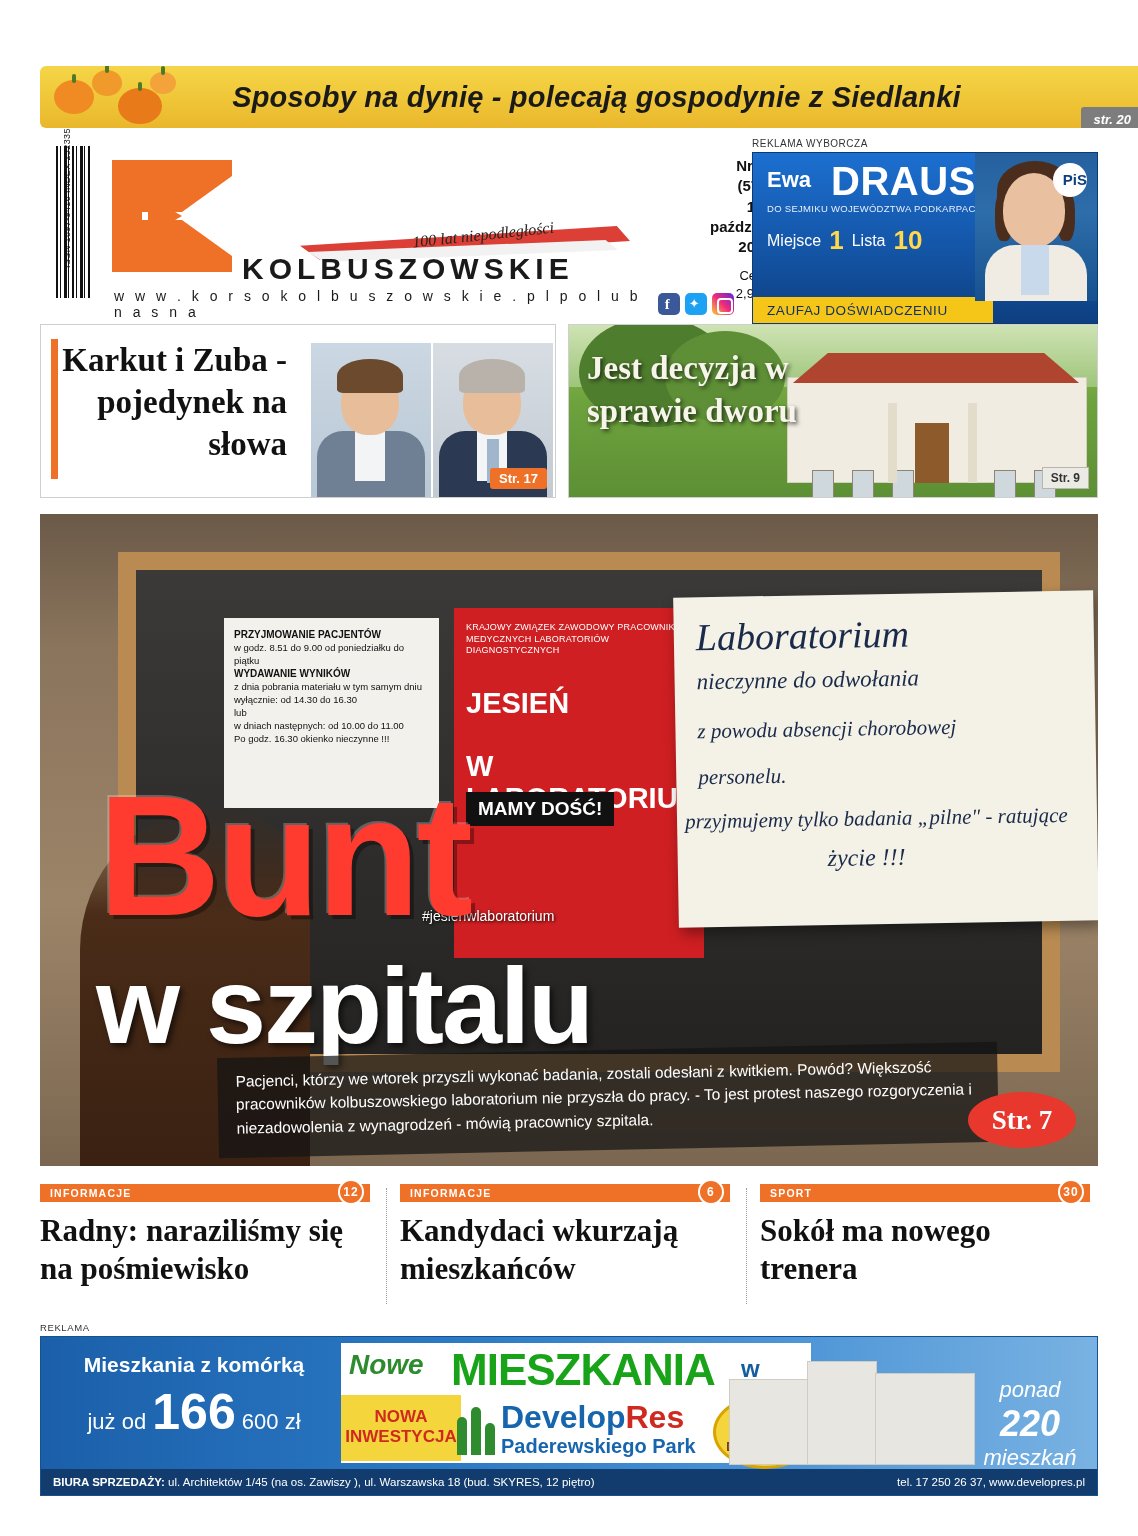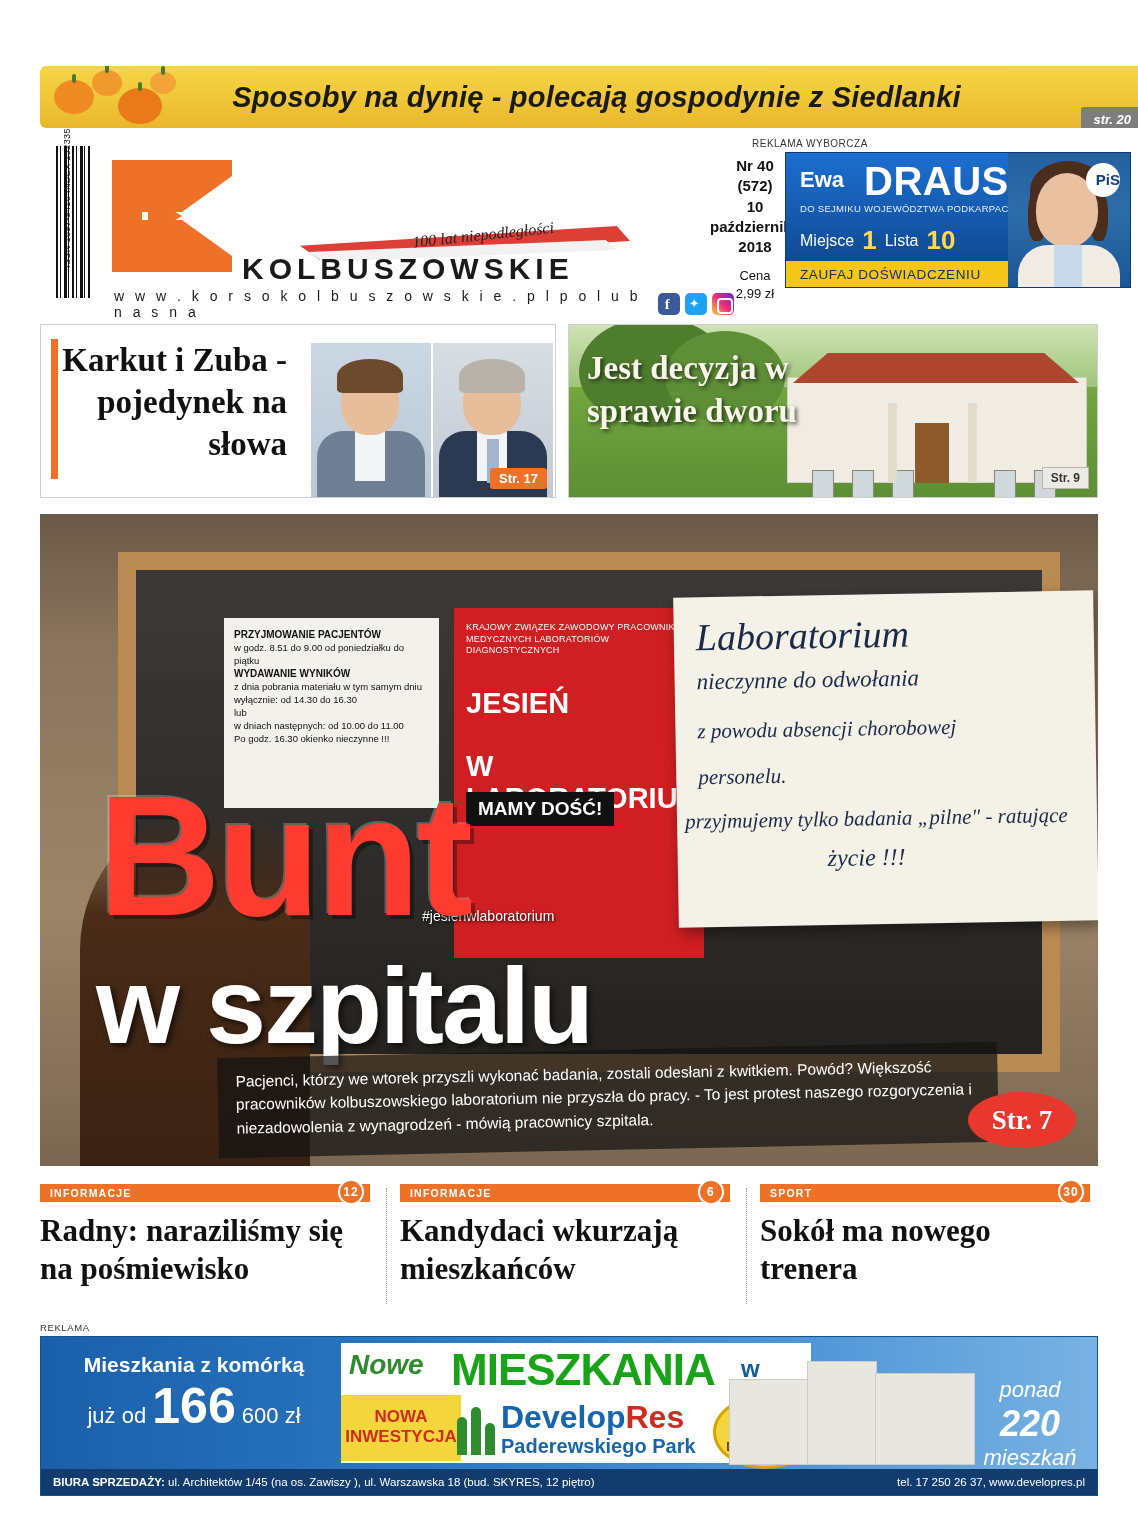--- a/index.html
+++ b/index.html
@@ -123,23 +123,23 @@
     text-align: center; font-size: 15px; font-weight: bold; color:#111; line-height:1.35;
   }
   .issue-price { margin-top: 10px; font-size: 13px; font-weight: bold; }
   .issue-price span { display:block; font-weight: normal; }
 
   
   .rek-wyb {
     position:absolute; left: 712px; top: -8px; font-size: 10px; color:#333; letter-spacing:0.5px;
   }
   .elect-ad {
-    position: absolute; left: 712px; top: 6px; width: 346px; height: 136px;
+    position: absolute; left: 712px; top: 6px; width: 346px; height: 172px;
     background: linear-gradient(to bottom,#1c6fd0 0%, #1456a8 55%, #0e3f80 100%);
-    border: 1px solid #0d3a75; overflow:hidden;margin-left:33px;
+    border: 1px solid #0d3a75; overflow:hidden;
   }
   .elect-name1 { position:absolute; left:14px; top:14px; color:#fff; font-size:22px; font-weight:bold; }
   .elect-name2 { position:absolute; left:78px; top:6px; color:#fff; font-size:40px; font-weight:bold; letter-spacing:0.5px;}
   .elect-sub { position:absolute; left:14px; top:50px; color:#e8eefb; font-size:9.5px; letter-spacing:0.3px;}
   .elect-row { position:absolute; left:14px; top:72px; color:#fff; font-size:16px; display:flex; align-items:center; gap:8px;}
   .num-big { color:#ffd94a; font-size:26px; font-weight:bold; }
   .elect-trust {
     position:absolute; left:0; bottom:0; width:240px; height:26px; background:#f5c518;
     color:#10315e; font-size:13.5px; font-weight:normal; letter-spacing:0.6px;
     display:flex; align-items:center; padding-left:14px;
@@ -316,21 +316,21 @@
 
   
   .rek-label { position:absolute; left:40px; top:1322px; font-size:9.5px; color:#333; letter-spacing:.6px; }
   .bottom-ad {
     position:absolute; left:40px; top:1336px; width:1058px; height:160px;
     background: linear-gradient(to right,#1b5faa 0%, #2b79c4 38%, #4c94d6 70%, #79b2e2 100%);
     overflow:hidden; border:1px solid #16528f;
   }
   .ba-left { position:absolute; left:18px; top:16px; width:270px; color:#fff; text-align:center; }
   .ba-l1 { font-size:21px; font-weight:bold; }
-  .ba-l2 { margin-top:0; font-size:22px; }
+  .ba-l2 { margin-top:6px; font-size:22px; }
   .ba-l2 b { font-size:50px; }
   .ba-green {
     position:absolute; left:300px; top:6px; width:470px; height:120px; background:#ffffff;
   }
   .ba-nowe { position:absolute; left:8px; top:6px; color:#2e8b2e; font-size:28px; font-weight:bold; font-style:italic;}
   .ba-mieszkania { position:absolute; left:110px; top:2px; color:#19a319; font-size:44px; font-weight:bold; letter-spacing:-1px;}
   .ba-wrz { position:absolute; left:400px; top:12px; color:#155e9e; font-size:24px; font-weight:bold;}
   .ba-yellow {
     position:absolute; left:0; top:52px; width:120px; height:66px; background:#f4d63c;
     color:#cf2a1f; font-size:17px; font-weight:bold; text-align:center; padding-top:12px; line-height:1.15;

